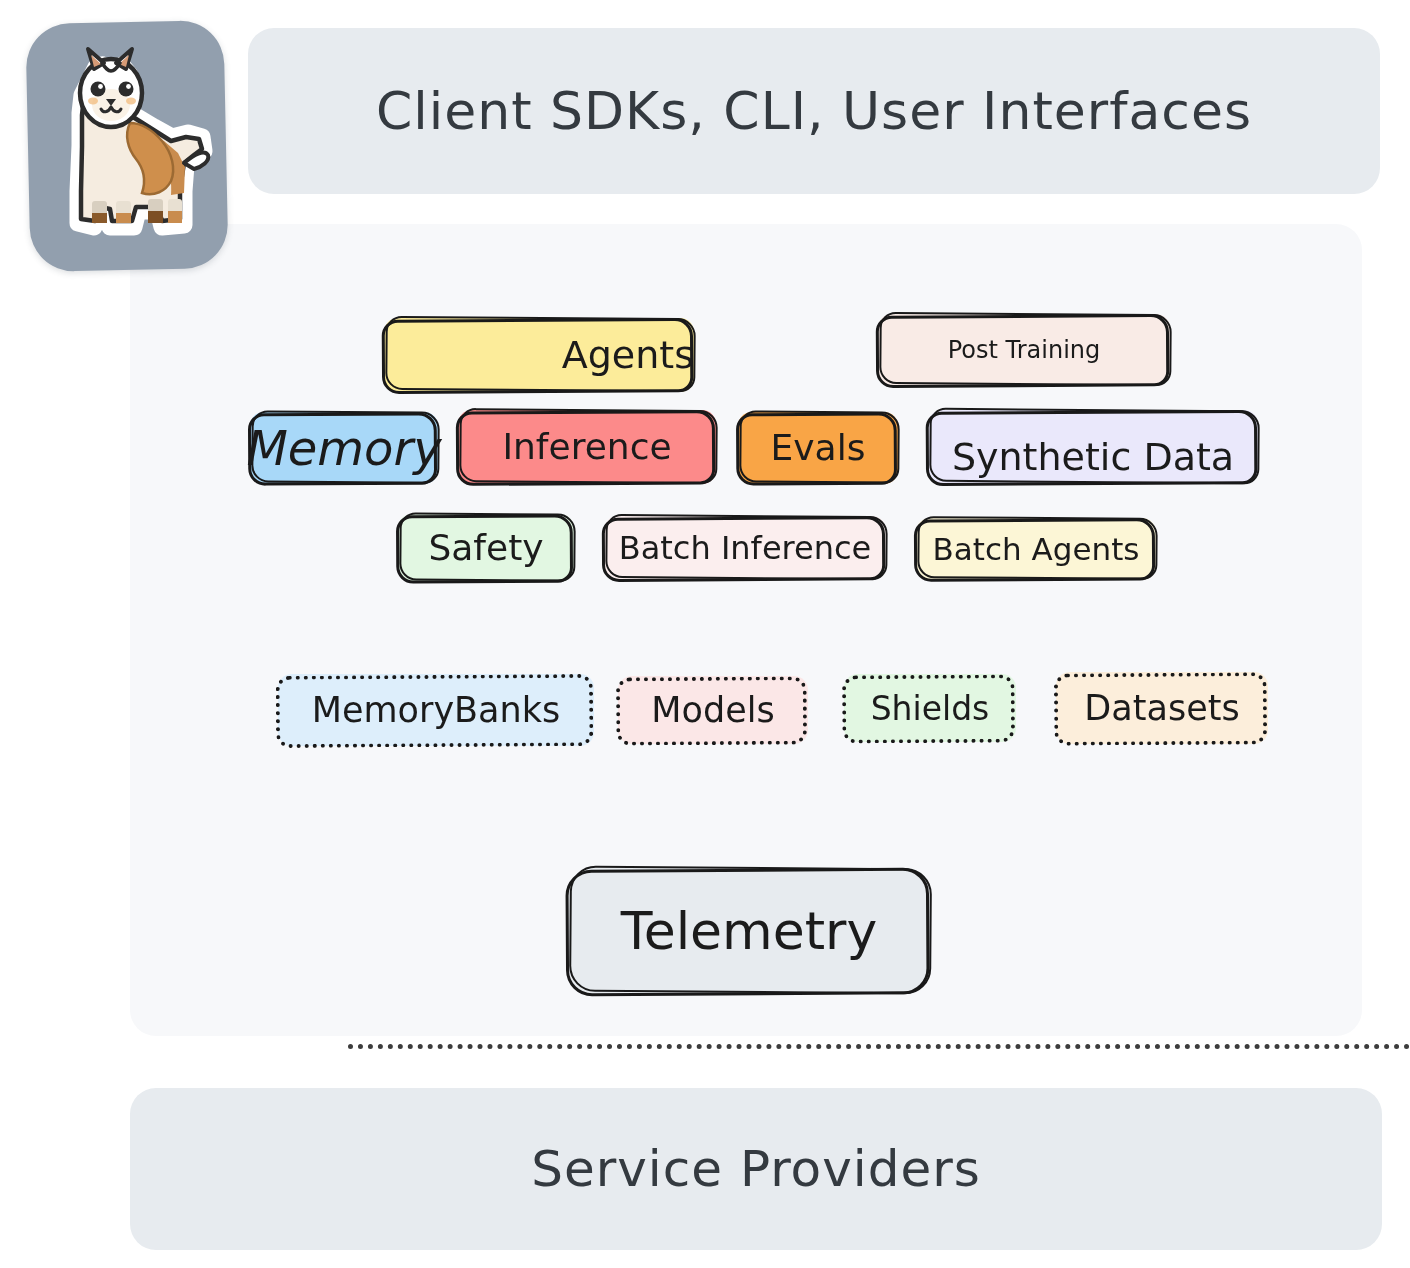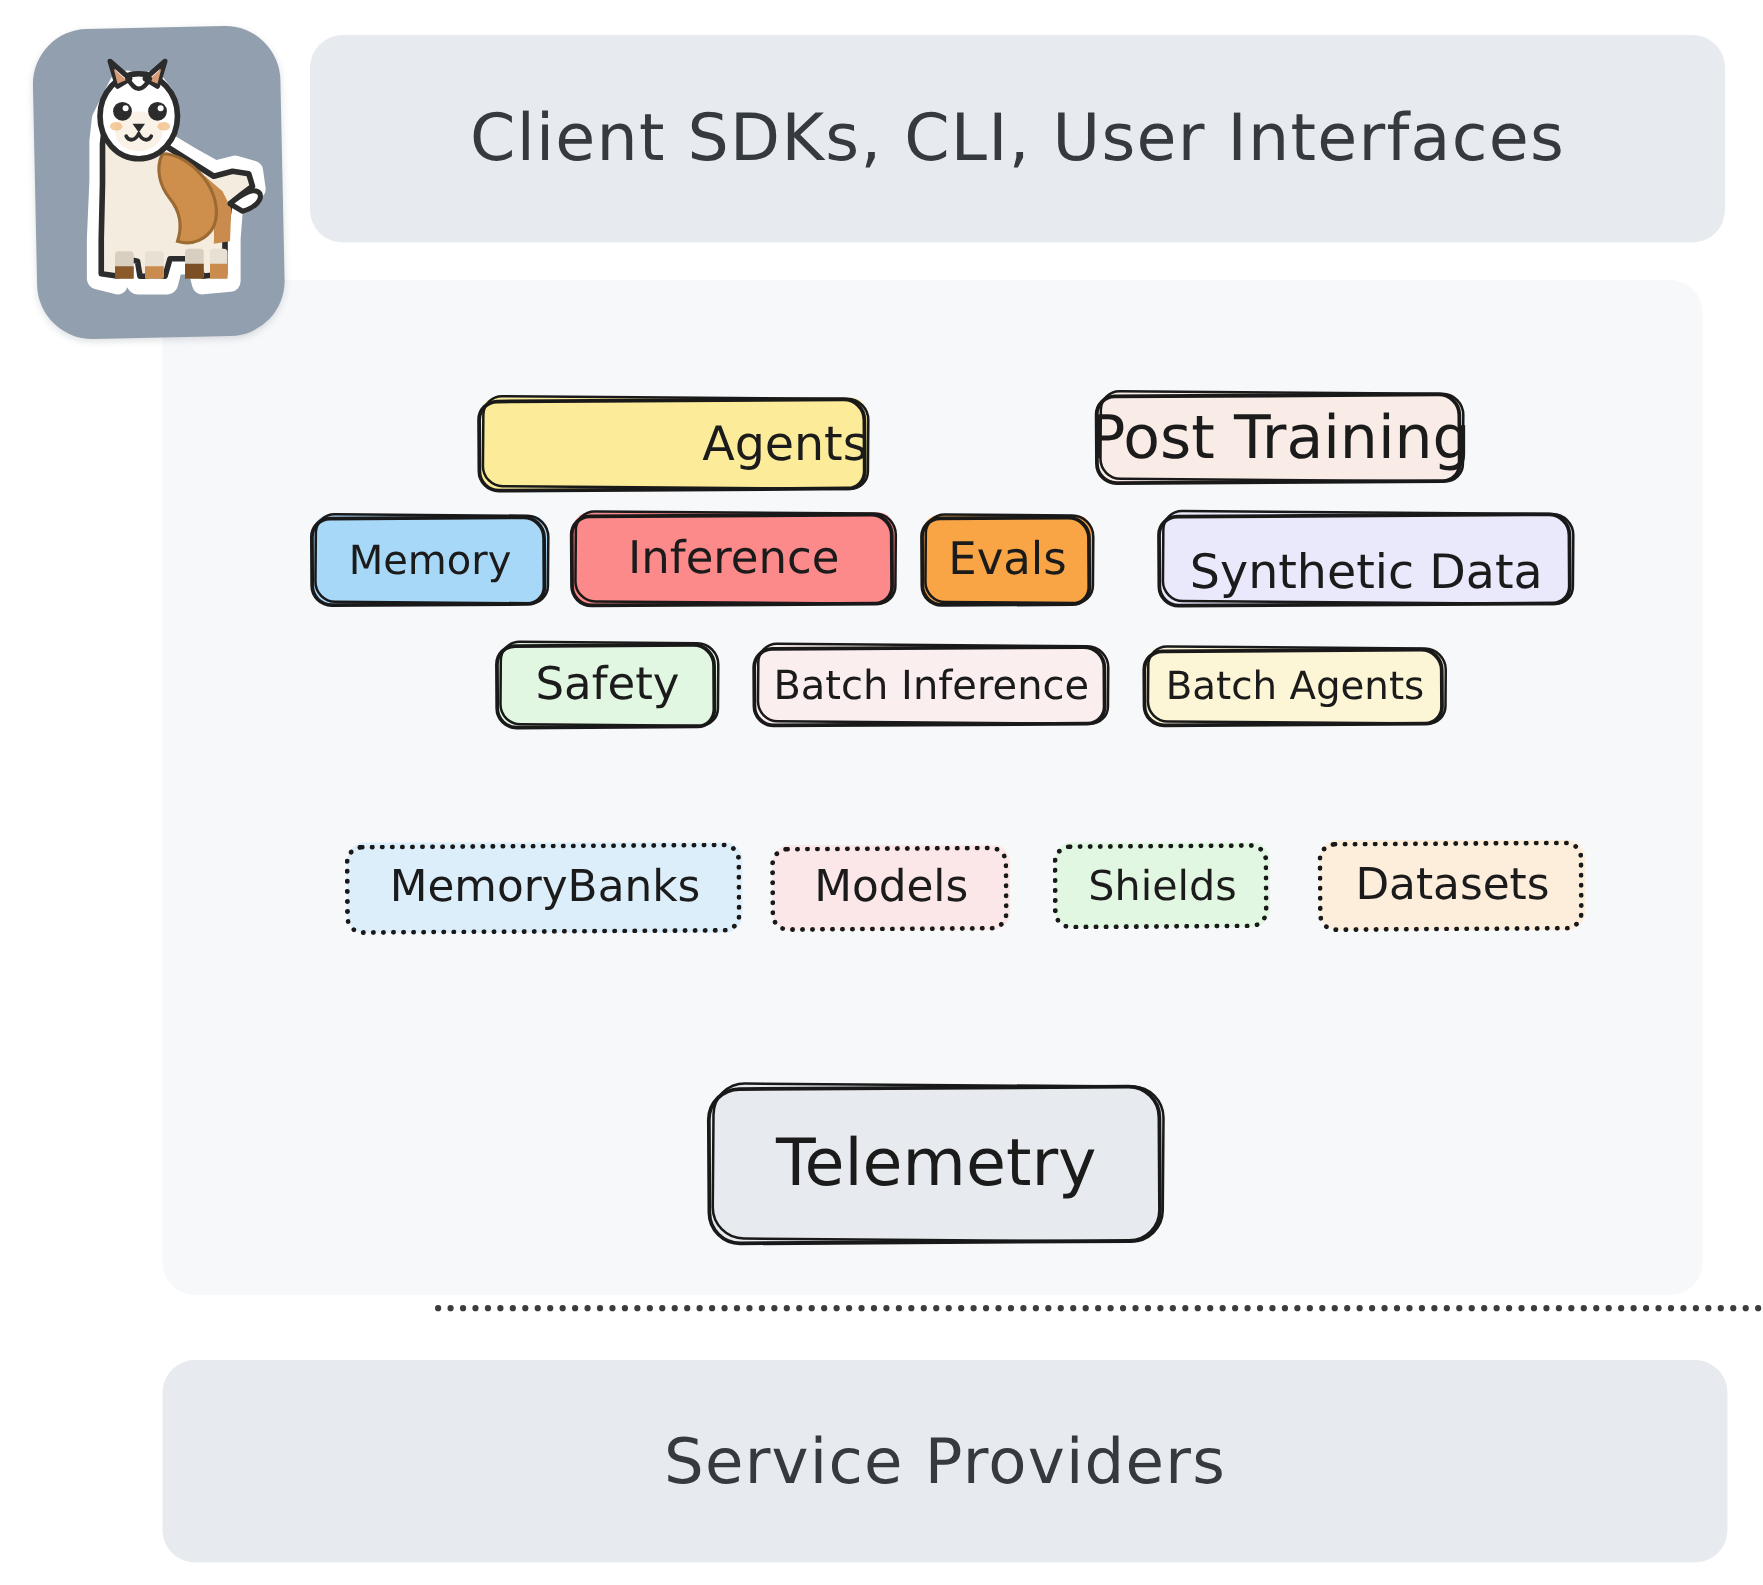--- a/index.html
+++ b/index.html
@@ -219,35 +219,35 @@
       <div class="node" style="left: 384px; top: 318px; width: 310px; height: 74px; justify-content: flex-end;">
         <div class="node-fill" style="background: rgb(252, 236, 154);"></div>
         <div class="sketch-a"></div>
         <div class="sketch-b"></div>
         <div class="node-label" style="font-size: 38px;">Agents</div>
       </div>
       <div class="node" style="left: 878px; top: 314px; width: 292px; height: 72px;">
         <div class="node-fill" style="background: rgb(249, 235, 230);"></div>
         <div class="sketch-a"></div>
         <div class="sketch-b"></div>
-        <div class="node-label" style="font-size: 48px;">Post Training</div>
+        <div class="node-label" style="font-size: 24px;">Post Training</div>
       </div>
       <div class="node" style="left: 250px; top: 412px; width: 188px; height: 72px;">
         <div class="node-fill" style="background: rgb(168, 216, 248);"></div>
         <div class="sketch-a"></div>
         <div class="sketch-b"></div>
-        <div class="node-label" style="font-size: 32px;">Memory</div>
+        <div class="node-label" style="font-size: 48px; font-style: italic;">Memory</div>
       </div>
       <div class="node" style="left: 458px; top: 410px; width: 258px; height: 74px;">
         <div class="node-fill" style="background: rgb(252, 138, 138);"></div>
         <div class="sketch-a"></div>
         <div class="sketch-b"></div>
         <div class="node-label" style="font-size: 36px;">Inference</div>
       </div>
-      <div class="node" style="left: 738px; top: 412px; width: 136px; height: 72px; align-items: center;">
+      <div class="node" style="left: 738px; top: 412px; width: 160px; height: 72px; align-items: center;">
         <div class="node-fill" style="background: rgb(249, 165, 70);"></div>
         <div class="sketch-a"></div>
         <div class="sketch-b"></div>
         <div class="node-label" style="font-size: 36px;">Evals</div>
       </div>
       <div class="node" style="left: 928px; top: 410px; width: 330px; height: 74px;">
         <div class="node-fill" style="background: rgb(234, 232, 251);"></div>
         <div class="sketch-a"></div>
         <div class="sketch-b"></div>
         <div class="node-label" style="font-size: 38px; margin-top: 20px;">Synthetic Data</div>

